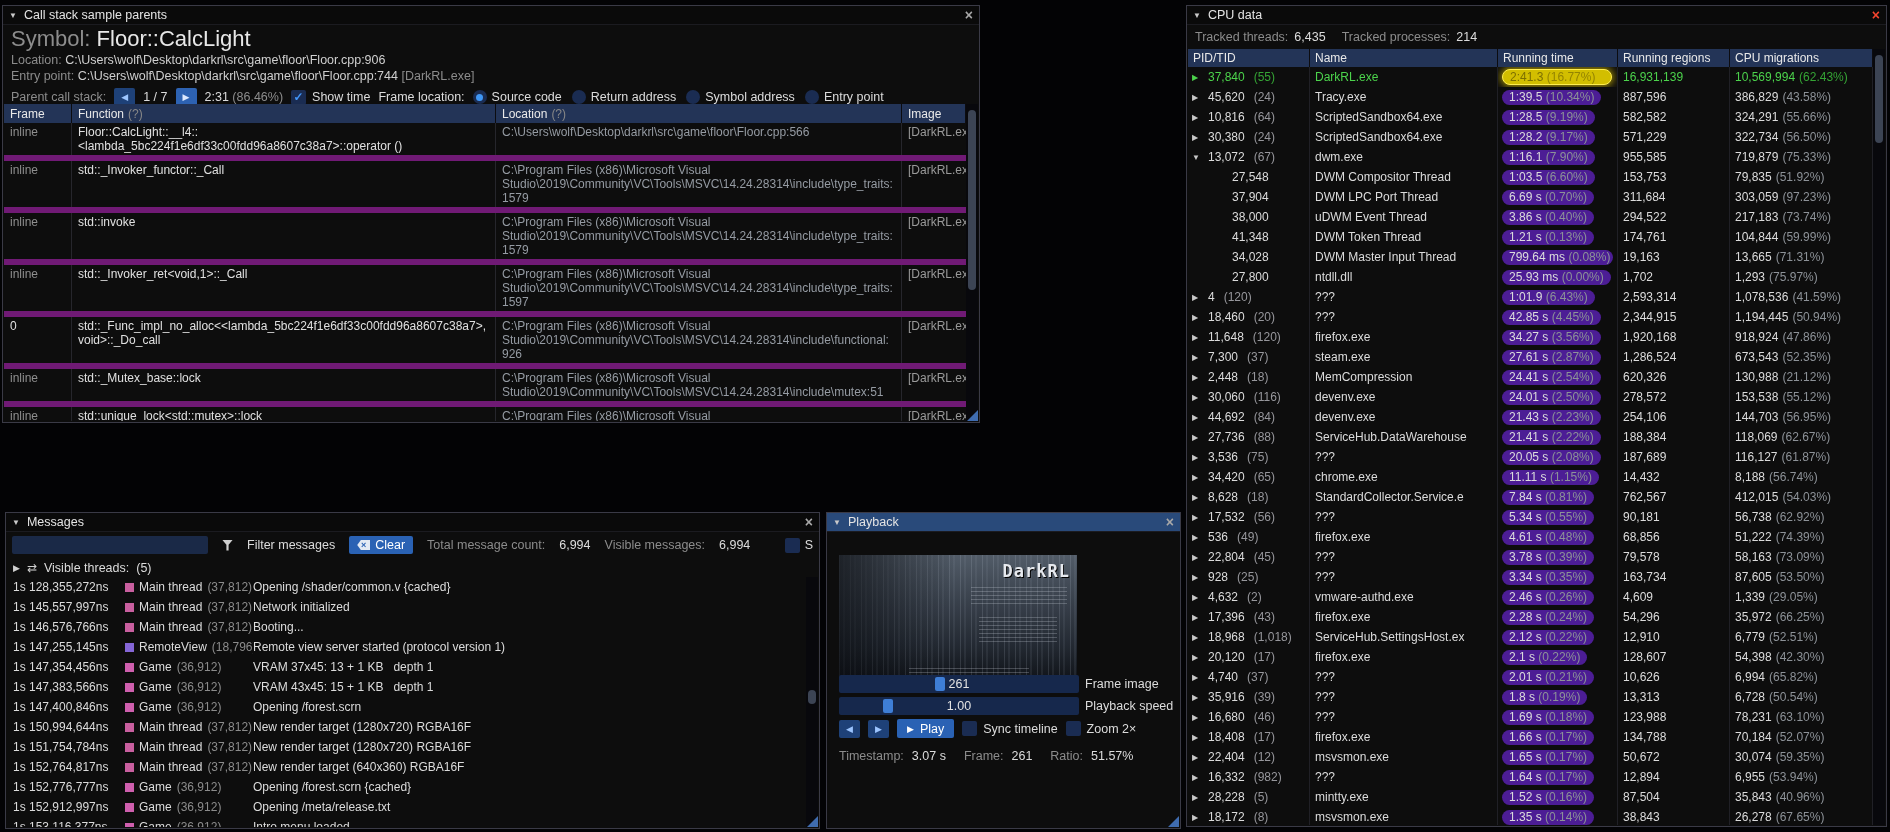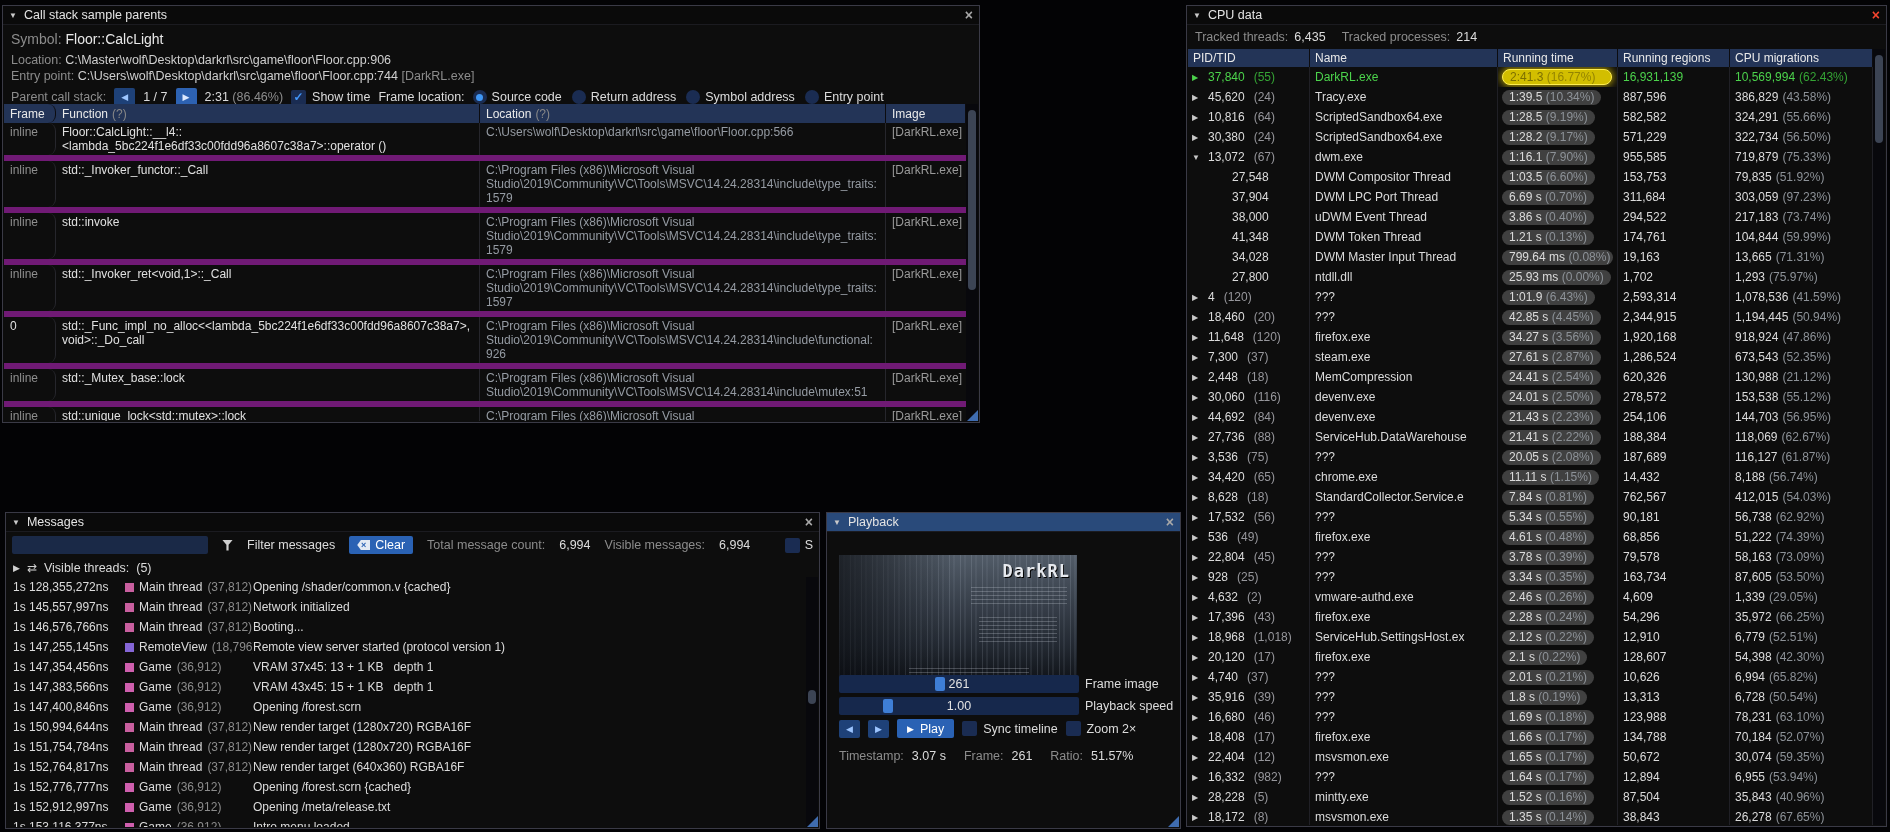--- a/index.html
+++ b/index.html
@@ -21,41 +21,41 @@
   .hint { color:#878787; }
   .grip { position:absolute; right:1px; bottom:1px; width:0; height:0;
           border-style:solid; border-width:0 0 11px 11px;
           border-color:transparent transparent #3f6cb0 transparent; }
   .vscroll { position:absolute; right:1px; width:12px; background:#08080c; }
   .vscroll .grab { position:absolute; left:2px; right:2px; border-radius:5px; background:#3c4454; }
 
   
   #win-callstack { left:2px; top:5px; width:978px; height:418px; }
   .cs-head { padding:4px 8px 0 8px; }
-  .sym { font-size:14px; line-height:20px; margin-bottom:3px; color:#e8e8e8; }
+  .sym { font-size:22px; line-height:20px; margin-bottom:3px; color:#e8e8e8; }
   .pathline { line-height:16px; color:#cfcfcf; white-space:nowrap; overflow:hidden; }
   .controls { display:flex; align-items:center; gap:8px; padding:4px 8px; white-space:nowrap; overflow:hidden; }
   .sbtn { background:#1e4178; color:#9cc5ff; border-radius:2px; height:18px; min-width:21px;
           display:inline-flex; align-items:center; justify-content:center; font-size:9px; }
   .sbtn.bright { background:#2d62b2; color:#dce9ff; }
   .checkbox { width:15px; height:15px; background:#1a2c52; border-radius:2px; flex:none;
               display:inline-flex; align-items:center; justify-content:center;
               color:#4296fa; font-size:12px; font-weight:bold; }
   .cbgroup { display:inline-flex; align-items:center; gap:6px; }
   .radio-item { display:inline-flex; align-items:center; gap:5px; }
   .radio { width:14px; height:14px; border-radius:50%; background:#1a2c52; flex:none;
            display:inline-flex; align-items:center; justify-content:center; }
   .radio.sel::after { content:""; width:7px; height:7px; border-radius:50%; background:#3f97f5; }
   .cs-table { position:absolute; top:98px; left:1px; right:13px; bottom:1px; overflow:hidden; font-size:12px; }
   .cs-hrow { display:flex; background:#233457; height:19px; align-items:center; }
   .cs-hrow > div { padding:0 6px; border-right:1px solid #0c0c10; color:#e9e9e9; height:100%;
                    display:flex; align-items:center; gap:4px; }
   .cs-row { display:flex; border-bottom:6px solid #701a75; }
   .cs-row > div { padding:2px 6px; border-right:1px solid #26262c; line-height:14px; }
-  .c-frame { width:52px; flex:none; color:#8e8e8e;border-radius:8px; }
+  .c-frame { width:68px; flex:none; color:#8e8e8e; }
   .c-frame.num { color:#e0e0e0; }
   .c-fn { width:424px; flex:none; color:#e0e0e0; overflow-wrap:anywhere; }
   .c-loc { width:406px; flex:none; color:#959ba3; overflow-wrap:anywhere; }
   .c-img { flex:1; color:#9a9a9a; }
   #cs-scroll { top:98px; bottom:1px; }
 
   
   #win-messages { left:5px; top:512px; width:815px; height:317px; }
   .msg-toolbar { display:flex; align-items:center; gap:14px; padding:3px 6px; white-space:nowrap; overflow:hidden; height:26px; }
   .filter-input { width:196px; height:18px; background:#1a2947; border-radius:2px; flex:none; }
@@ -112,21 +112,21 @@
   .cpu-row { display:flex; height:20px; align-items:center; }
   .cpu-row > div { border-right:1px solid #202026; height:100%; display:flex; align-items:center; overflow:hidden; }
   .p-pid { width:122px; flex:none; padding-left:4px; gap:5px; white-space:nowrap; }
   .arrow { width:11px; flex:none; font-size:8px; color:#c8c8c8; }
   .p-name { width:188px; flex:none; padding:8px 5px; white-space:nowrap; }
   .p-time { width:120px; flex:none; padding:0 4px; }
   .p-reg { width:112px; flex:none; padding:0 5px; }
   .p-mig { flex:1; padding:7px 5px; gap:4px; white-space:nowrap; }
   .cnt { color:#97979c; margin-left:4px; }
   .pct { color:#8d9298; }
-  .pill { display:inline-block; background:#404040; border-radius:8px; padding:0 7px; line-height:15px;
+  .pill { display:inline-block; background:#4c1d95; border-radius:8px; padding:0 7px; line-height:15px;
           max-width:112px; white-space:nowrap; overflow:hidden; }
   .cpu-row.child .p-pid { padding-left:28px; }
   .cpu-row.green { color:#4cd34c; }
   .cpu-row.green .cnt, .cpu-row.green .pct { color:#35a435; }
   .cpu-row.green .arrow { color:#4cd34c; }
   .cpu-row.hl .pill { background:#d2be00; border:1px solid #ffee52; box-shadow:0 0 8px 1px rgba(255,224,0,.75);
                       color:#7c6f00; line-height:14px; width:110px; }
   .cpu-row.hl .pill .pct { color:#948400; }
   #cpu-scroll { top:43px; bottom:1px; }
 </style>
@@ -139,21 +139,21 @@
     <span class="title">Call stack sample parents</span>
     <span class="close">×</span>
   </div>
   <div class="cs-head">
     <div class="sym">
       <span class="lbl">Symbol:</span>
       <span>Floor::CalcLight</span>
     </div>
     <div class="pathline">
       <span class="lbl">Location:</span>
-      <span>C:\Master\wolf\Desktop\darkrl\src\game\floor\Floor.cpp:906</span>
+      <span>C:\Users\wolf\Desktop\darkrl\src\game\floor\Floor.cpp:906</span>
     </div>
     <div class="pathline">
       <span class="lbl">Entry point:</span>
       <span>C:\Users\wolf\Desktop\darkrl\src\game\floor\Floor.cpp:744</span>
       <span class="lbl">[DarkRL.exe]</span>
     </div>
   </div>
   <div class="controls">
     <span class="lbl">Parent call stack:</span>
     <span class="sbtn">◀</span>

